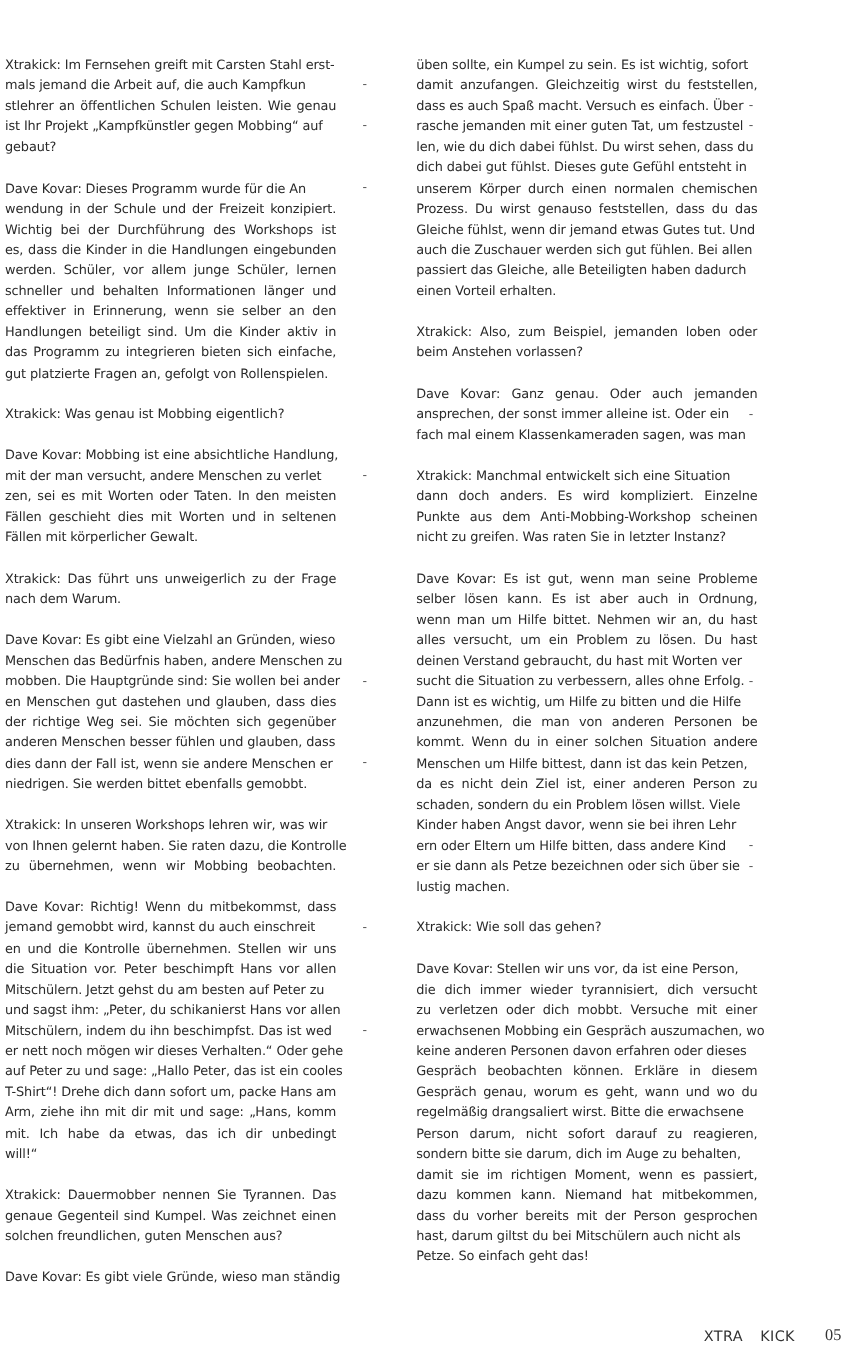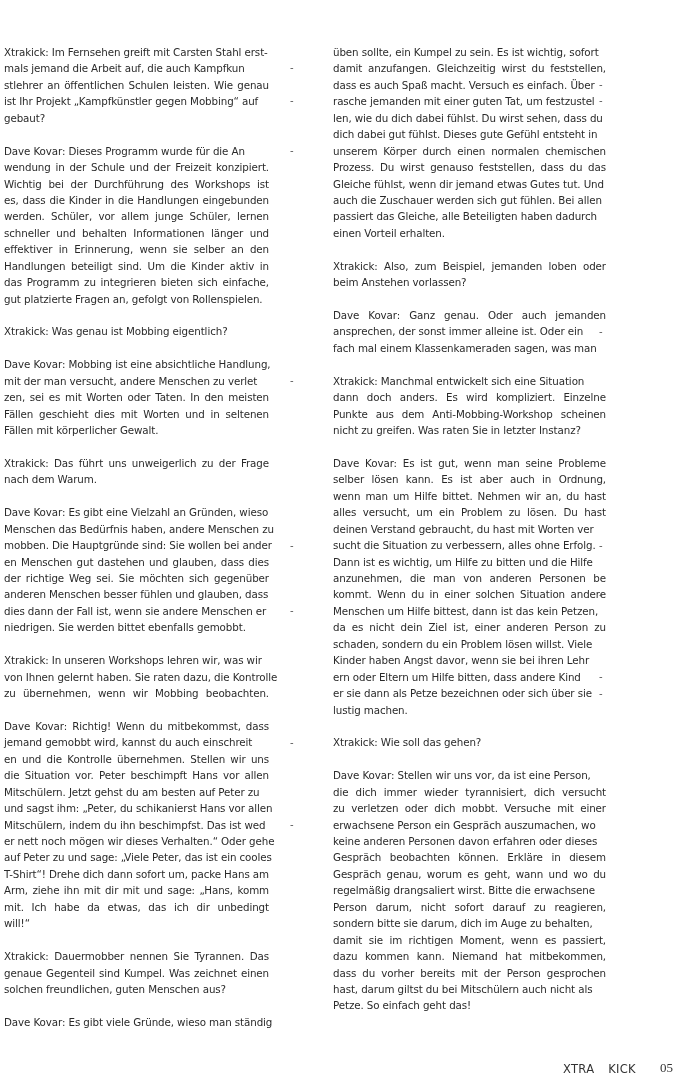--- a/index.html
+++ b/index.html
@@ -62,21 +62,21 @@
     <span class="line j">zu übernehmen, wenn wir Mobbing beobachten.</span>
     <span class="blank"></span>
     <span class="line j">Dave Kovar: Richtig! Wenn du mitbekommst, dass</span>
     <span class="line">jemand gemobbt wird, kannst du auch einschreit</span>
     <span class="line j">en und die Kontrolle übernehmen. Stellen wir uns</span>
     <span class="line j">die Situation vor. Peter beschimpft Hans vor allen</span>
     <span class="line">Mitschülern. Jetzt gehst du am besten auf Peter zu</span>
     <span class="line">und sagst ihm: „Peter, du schikanierst Hans vor allen</span>
     <span class="line">Mitschülern, indem du ihn beschimpfst. Das ist wed</span>
     <span class="line">er nett noch mögen wir dieses Verhalten.“ Oder gehe</span>
-    <span class="line">auf Peter zu und sage: „Viele Peter, das ist ein cooles</span>
+    <span class="line">auf Peter zu und sage: „Hallo Peter, das ist ein cooles</span>
     <span class="line j">T-Shirt“! Drehe dich dann sofort um, packe Hans am</span>
     <span class="line j">Arm, ziehe ihn mit dir mit und sage: „Hans, komm</span>
     <span class="line j">mit. Ich habe da etwas, das ich dir unbedingt zeigen</span>
     <span class="line">will!“</span>
     <span class="blank"></span>
     <span class="line j">Xtrakick: Dauermobber nennen Sie Tyrannen. Das</span>
     <span class="line j">genaue Gegenteil sind Kumpel. Was zeichnet einen</span>
     <span class="line">solchen freundlichen, guten Menschen aus?</span>
     <span class="blank"></span>
     <span class="line">Dave Kovar: Es gibt viele Gründe, wieso man ständig</span>
@@ -122,21 +122,21 @@
     <span class="line">Kinder haben Angst davor, wenn sie bei ihren Lehr</span>
     <span class="line">ern oder Eltern um Hilfe bitten, dass andere Kind</span>
     <span class="line">er sie dann als Petze bezeichnen oder sich über sie</span>
     <span class="line">lustig machen.</span>
     <span class="blank"></span>
     <span class="line">Xtrakick: Wie soll das gehen?</span>
     <span class="blank"></span>
     <span class="line">Dave Kovar: Stellen wir uns vor, da ist eine Person,</span>
     <span class="line j">die dich immer wieder tyrannisiert, dich versucht</span>
     <span class="line j">zu verletzen oder dich mobbt. Versuche mit einer</span>
-    <span class="line">erwachsene Person ein Gespräch auszumachen, wo</span>
+    <span class="line">erwachsenen Mobbing ein Gespräch auszumachen, wo</span>
     <span class="line">keine anderen Personen davon erfahren oder dieses</span>
     <span class="line j">Gespräch beobachten können. Erkläre in diesem</span>
     <span class="line j">Gespräch genau, worum es geht, wann und wo du</span>
     <span class="line">regelmäßig drangsaliert wirst. Bitte die erwachsene</span>
     <span class="line j">Person darum, nicht sofort darauf zu reagieren,</span>
     <span class="line">sondern bitte sie darum, dich im Auge zu behalten,</span>
     <span class="line j">damit sie im richtigen Moment, wenn es passiert,</span>
     <span class="line j">dazu kommen kann. Niemand hat mitbekommen,</span>
     <span class="line j">dass du vorher bereits mit der Person gesprochen</span>
     <span class="line">hast, darum giltst du bei Mitschülern auch nicht als</span>

